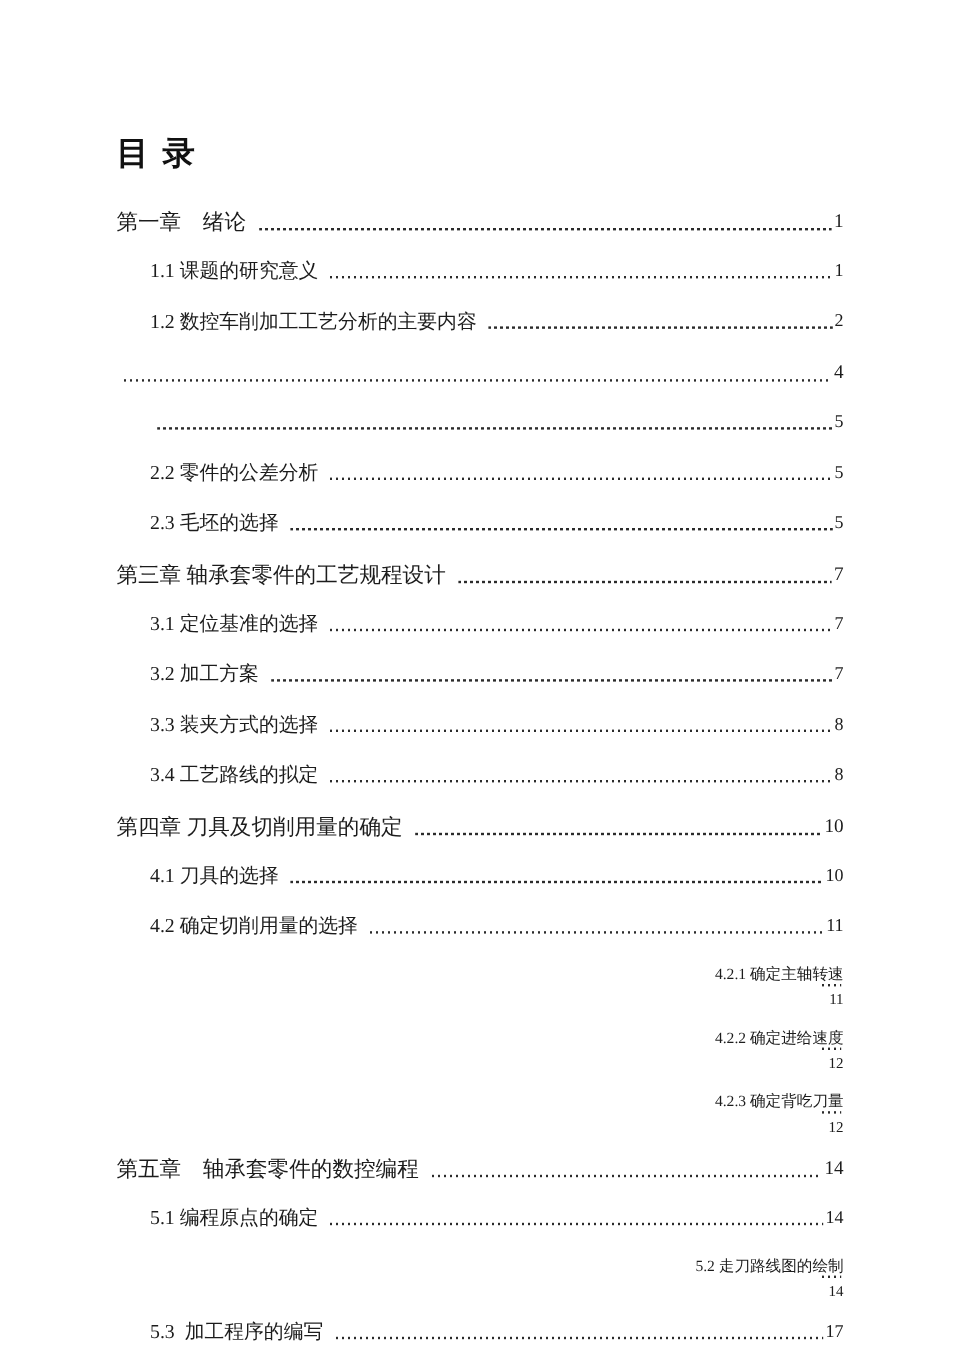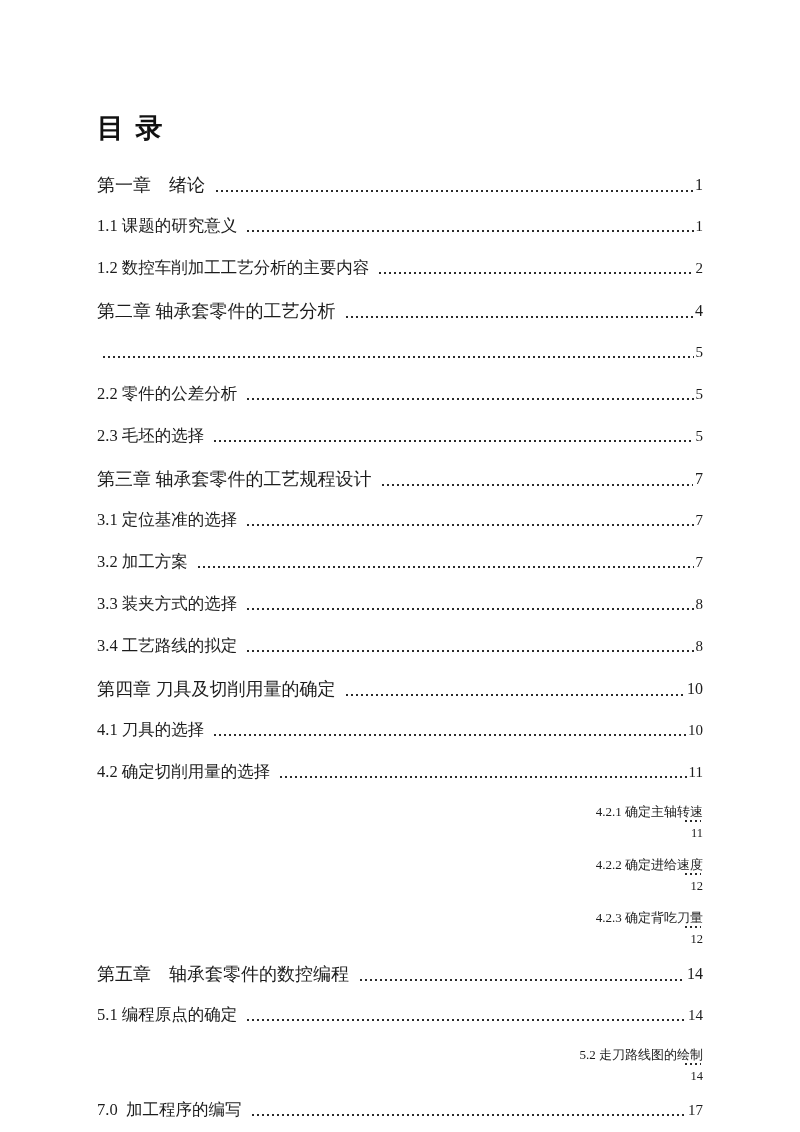--- a/index.html
+++ b/index.html
@@ -47,21 +47,21 @@
       #2b2b2b 0px, #2b2b2b 2px, transparent 2px, transparent 5px);
   }
   .toc-page {
     flex: 0 0 auto;
     white-space: nowrap;
   }
   
   .level-1 { font-size: 18px; line-height: 22px; margin-bottom: 20px; margin-left: 0; }
   .level-1 .toc-page { font-size: 16px; }
   
-  .level-2 { font-size: 16.5px; line-height: 20px; margin-bottom: 22px; }
+  .level-2 { font-size: 16.5px; line-height: 20px; margin-bottom: 22px; margin-left: 28px; }
   .level-2 .toc-page { font-size: 15px; }
   
   .level-3 { font-size: 13px; line-height: 16px; margin-bottom: 16px; margin-left: 53px; flex-direction: column; }
   .level-3 .toc-page { font-size: 12.5px; }
   .level-3 .toc-leader { margin-bottom: 3px; }
 </style>
 </head>
 <body>
 
 <div class="page">
@@ -77,21 +77,20 @@
     <span class="toc-label">1.1 课题的研究意义 </span>
     <span class="toc-leader"></span>
     <span class="toc-page">1</span>
   </div>
       <div class="toc-entry level-2">
     <span class="toc-label">1.2 数控车削加工工艺分析的主要内容 </span>
     <span class="toc-leader"></span>
     <span class="toc-page">2</span>
   </div>
       <div class="toc-entry level-1">
-    <span class="toc-label">第二章 轴承套零件的工艺分析 </span>
     <span class="toc-leader"></span>
     <span class="toc-page">4</span>
   </div>
       <div class="toc-entry level-2">
     <span class="toc-leader"></span>
     <span class="toc-page">5</span>
   </div>
       <div class="toc-entry level-2">
     <span class="toc-label">2.2 零件的公差分析 </span>
     <span class="toc-leader"></span>
@@ -166,18 +165,18 @@
     <span class="toc-label">5.1 编程原点的确定 </span>
     <span class="toc-leader"></span>
     <span class="toc-page">14</span>
   </div>
       <div class="toc-entry level-3">
     <span class="toc-label">5.2 走刀路线图的绘制</span>
     <span class="toc-leader"></span>
     <span class="toc-page">14</span>
   </div>
       <div class="toc-entry level-2">
-    <span class="toc-label">7.0  加工程序的编写 </span>
+    <span class="toc-label">5.3  加工程序的编写 </span>
     <span class="toc-leader"></span>
     <span class="toc-page">17</span>
   </div>
     </div>
 </div>
 
 </body></html>

